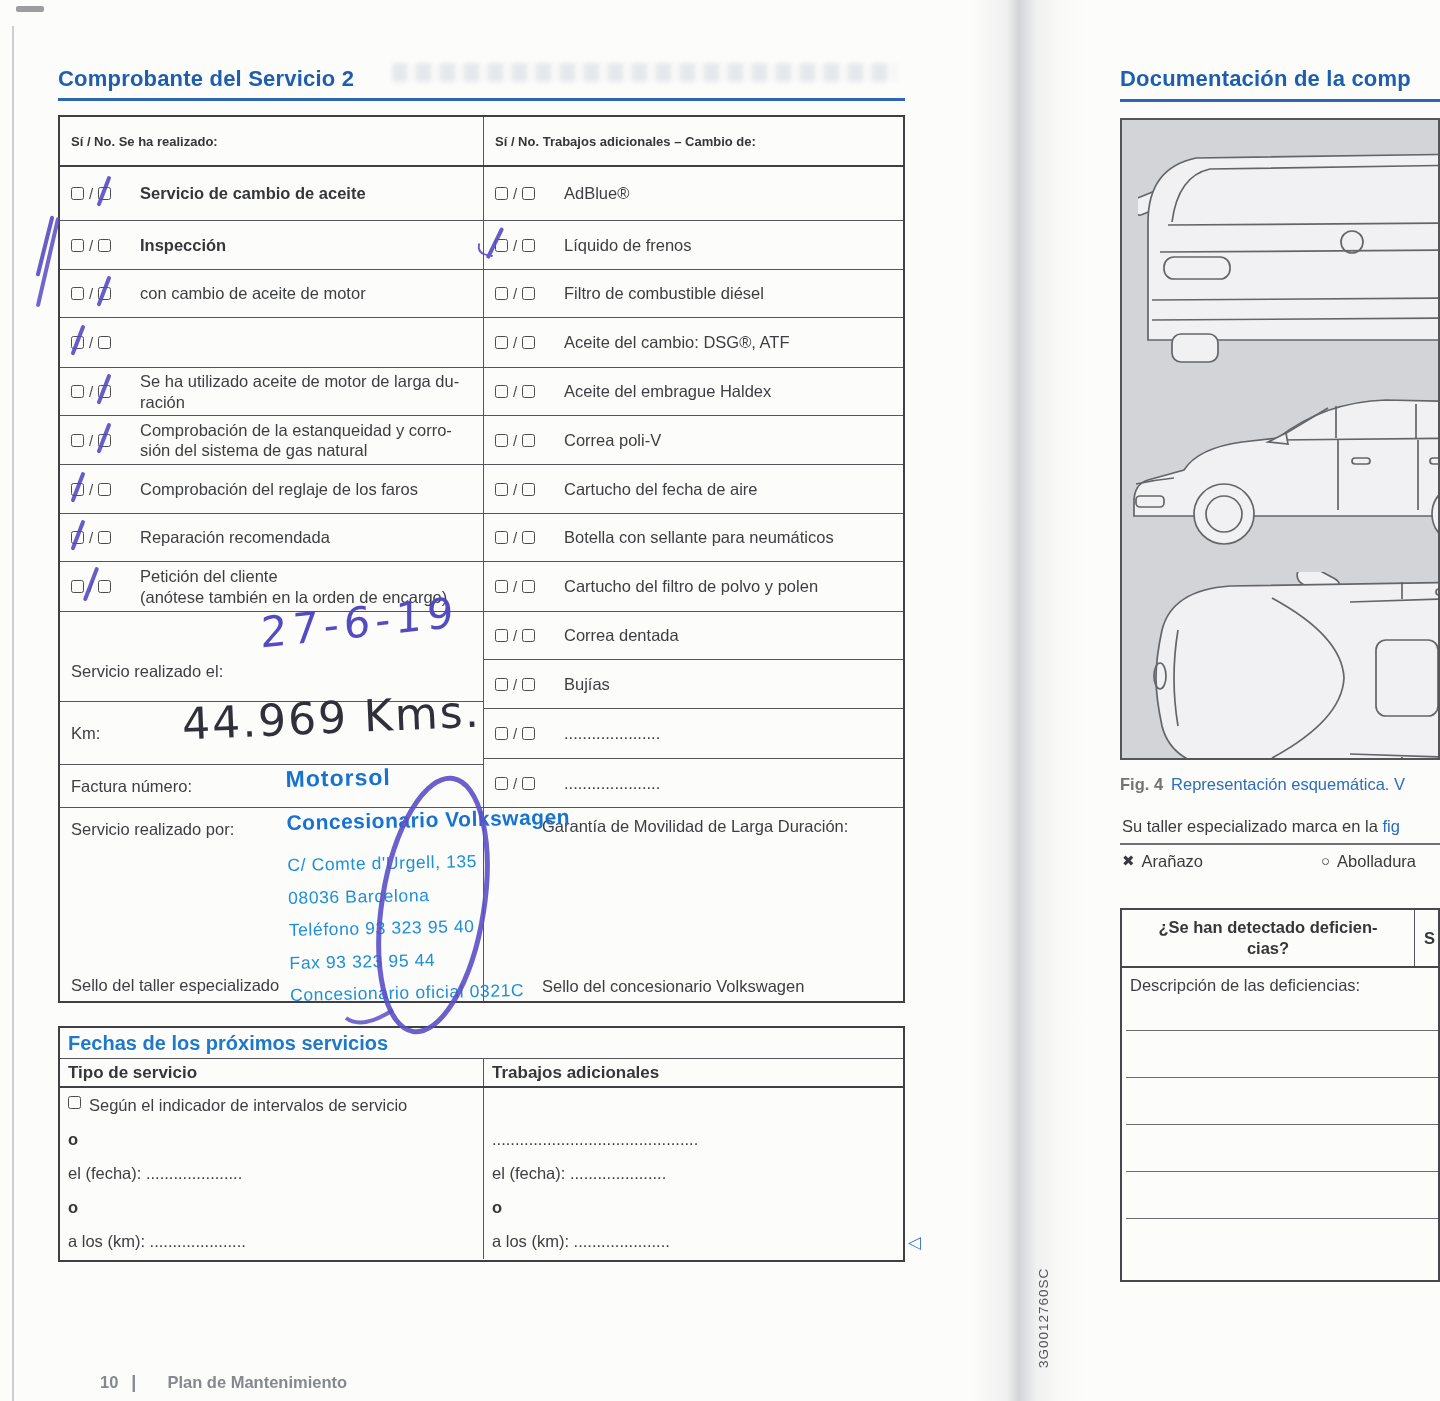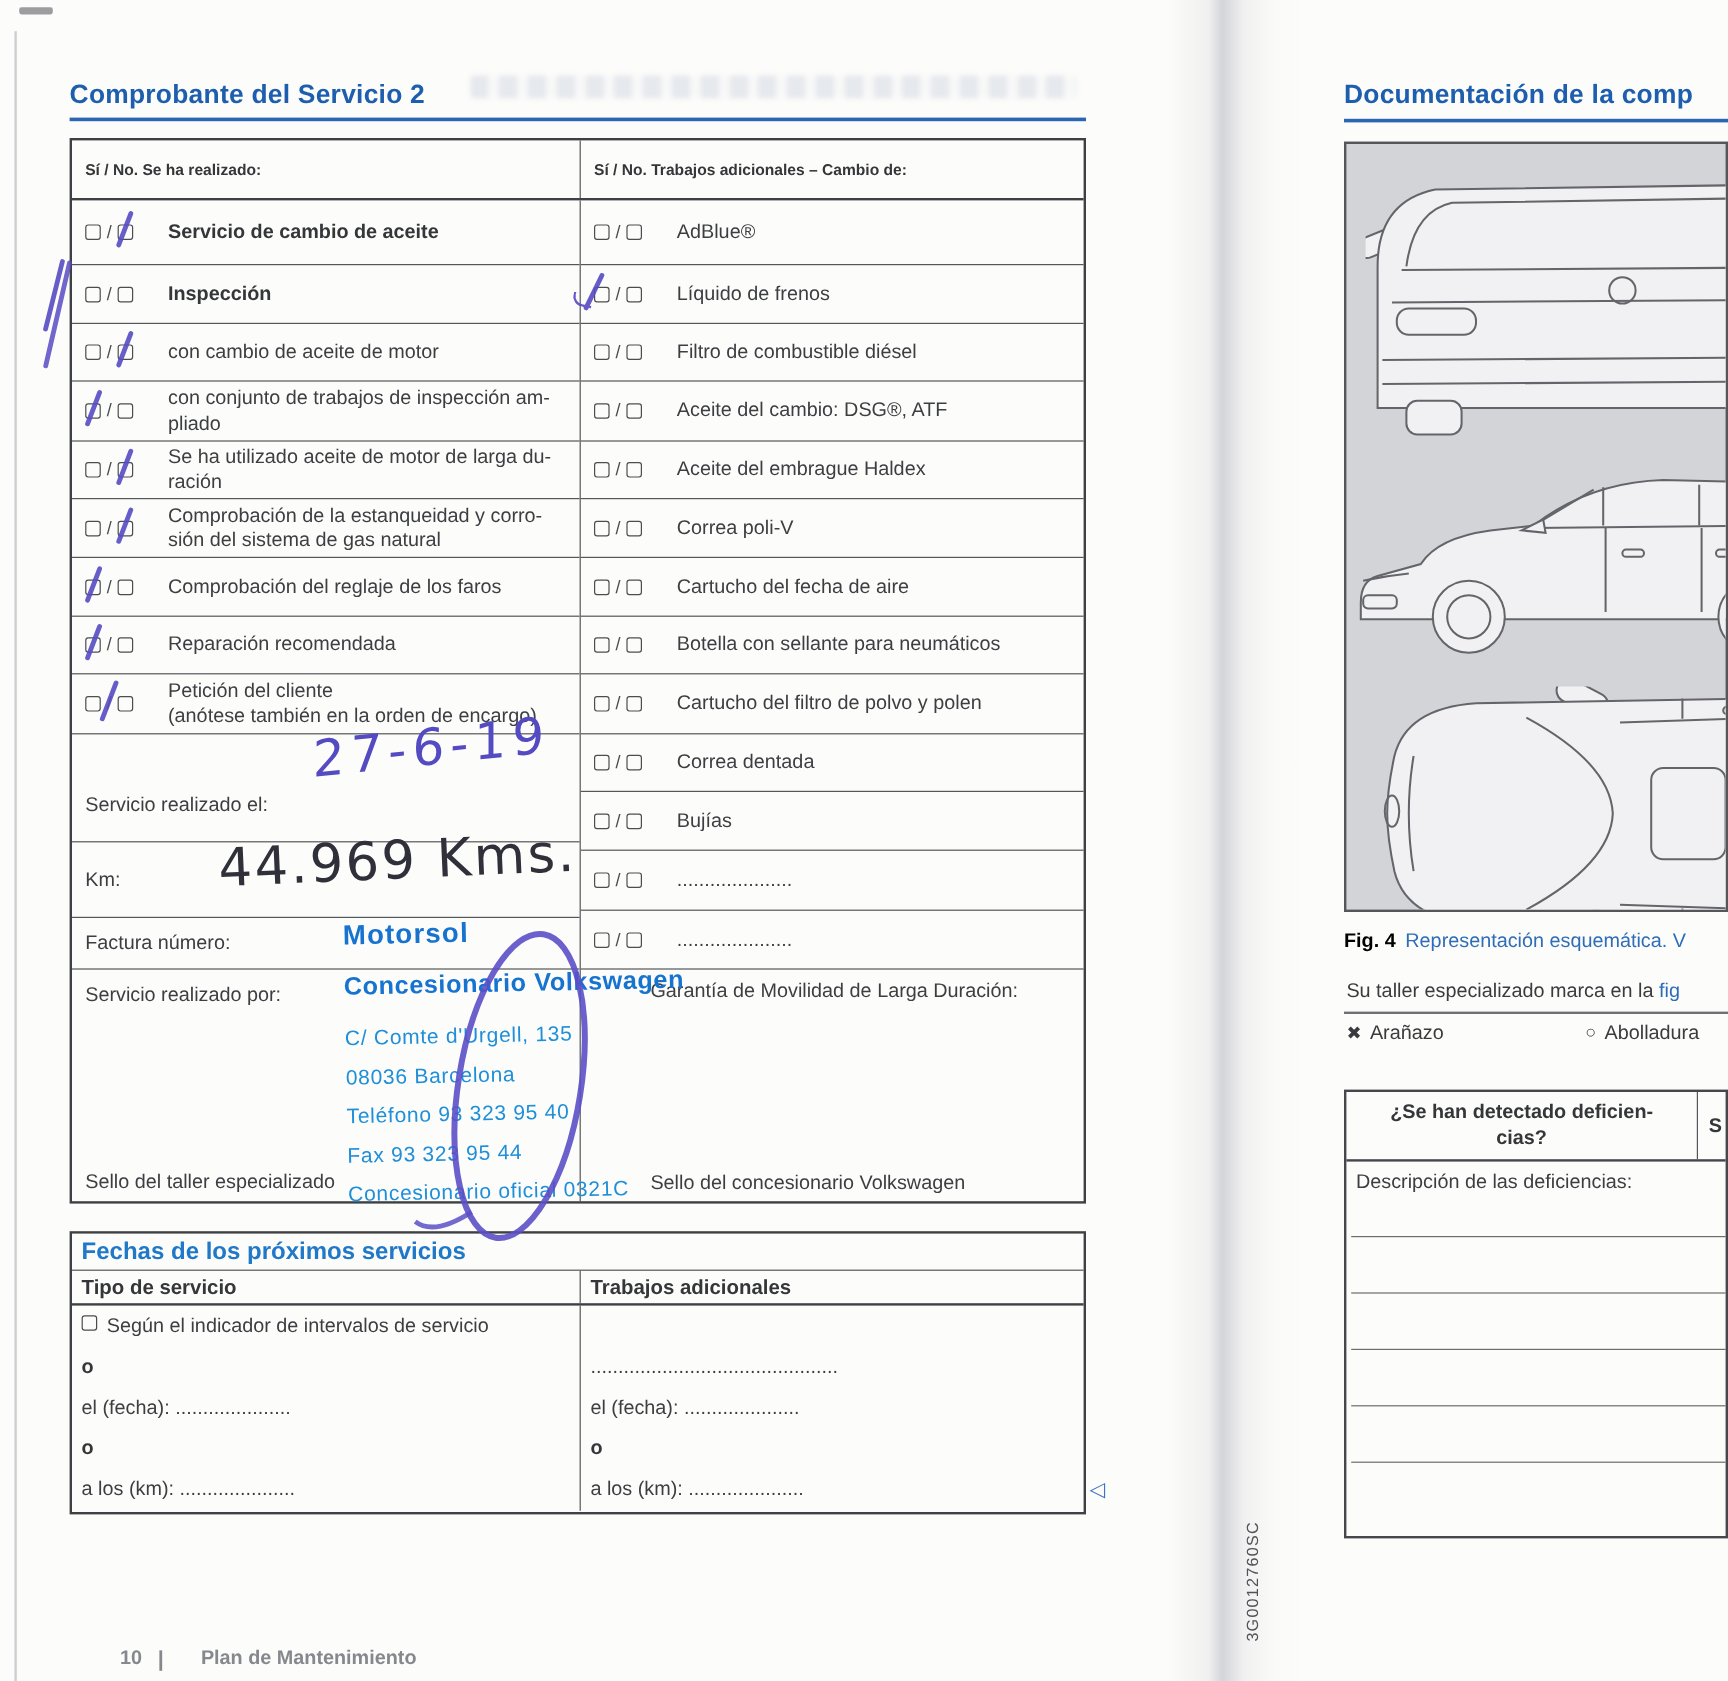--- a/index.html
+++ b/index.html
@@ -71,21 +71,21 @@
   
   .footer{position:absolute;left:100px;top:1372px;font-size:16.5px;font-weight:bold;color:#85898e;display:flex;align-items:center;}
   .footer .sep{margin:0 13px;font-size:18px;}
   .footer .ft{margin-left:18px;text-align:right;}
   
   .r-title{left:1120px;top:66px;width:320px;overflow:hidden;}
   .graybox{position:absolute;left:1120px;top:118px;right:0;height:642px;background:#d3d4d7;border:2px solid #55565a;
            box-sizing:border-box;overflow:hidden;}
   .carsvg{position:absolute;}
   .figcap{position:absolute;left:1120px;top:775px;width:320px;font-size:16.5px;white-space:nowrap;overflow:hidden;}
-  .figcap .fl{font-weight:bold;color:#000000;margin-right:8px;}
+  .figcap .fl{font-weight:bold;color:#737373;margin-right:8px;}
   .figcap .fc{color:#2e6db8;}
   .notetxt{position:absolute;left:1122px;top:817px;width:318px;font-size:16.5px;color:#3b3b3f;white-space:nowrap;overflow:hidden;}
   .notetxt .lnk{color:#2b6cb8;}
   .note-rule{position:absolute;left:1120px;right:0;top:843px;height:1.5px;background:#6f7076;}
   .legend{position:absolute;left:1122px;top:852px;width:318px;font-size:16.5px;color:#3b3b3f;display:flex;}
   .legend .sym{font-size:15px;margin-right:7px;}
   .leg2{margin-left:118px;}
   .deftab{position:absolute;left:1120px;top:908px;right:0;height:374px;border:2px solid #46474b;box-sizing:border-box;}
   .def-head{height:58px;border-bottom:2px solid #46474b;display:flex;box-sizing:border-box;}
   .def-h1{width:292px;display:flex;align-items:center;justify-content:center;text-align:center;font-size:16.5px;
@@ -145,22 +145,20 @@
           </span>
         <span class="lbl">con cambio de aceite de motor</span>
       </div>
       <div class="row" style="height:50px">
         <span class="cbpair mark-box1">
             <span class="cb"></span>
             <span class="cbsep">/</span>
             <span class="cb"></span>
             <span class="penmark"></span>
           </span>
-        <span class="lbl">con conjunto de trabajos de inspección am-
-pliado</span>
       </div>
       <div class="row" style="height:48px">
         <span class="cbpair mark-box2">
             <span class="cb"></span>
             <span class="cbsep">/</span>
             <span class="cb"></span>
             <span class="penmark"></span>
           </span>
         <span class="lbl">Se ha utilizado aceite de motor de larga du-
 ración</span>

